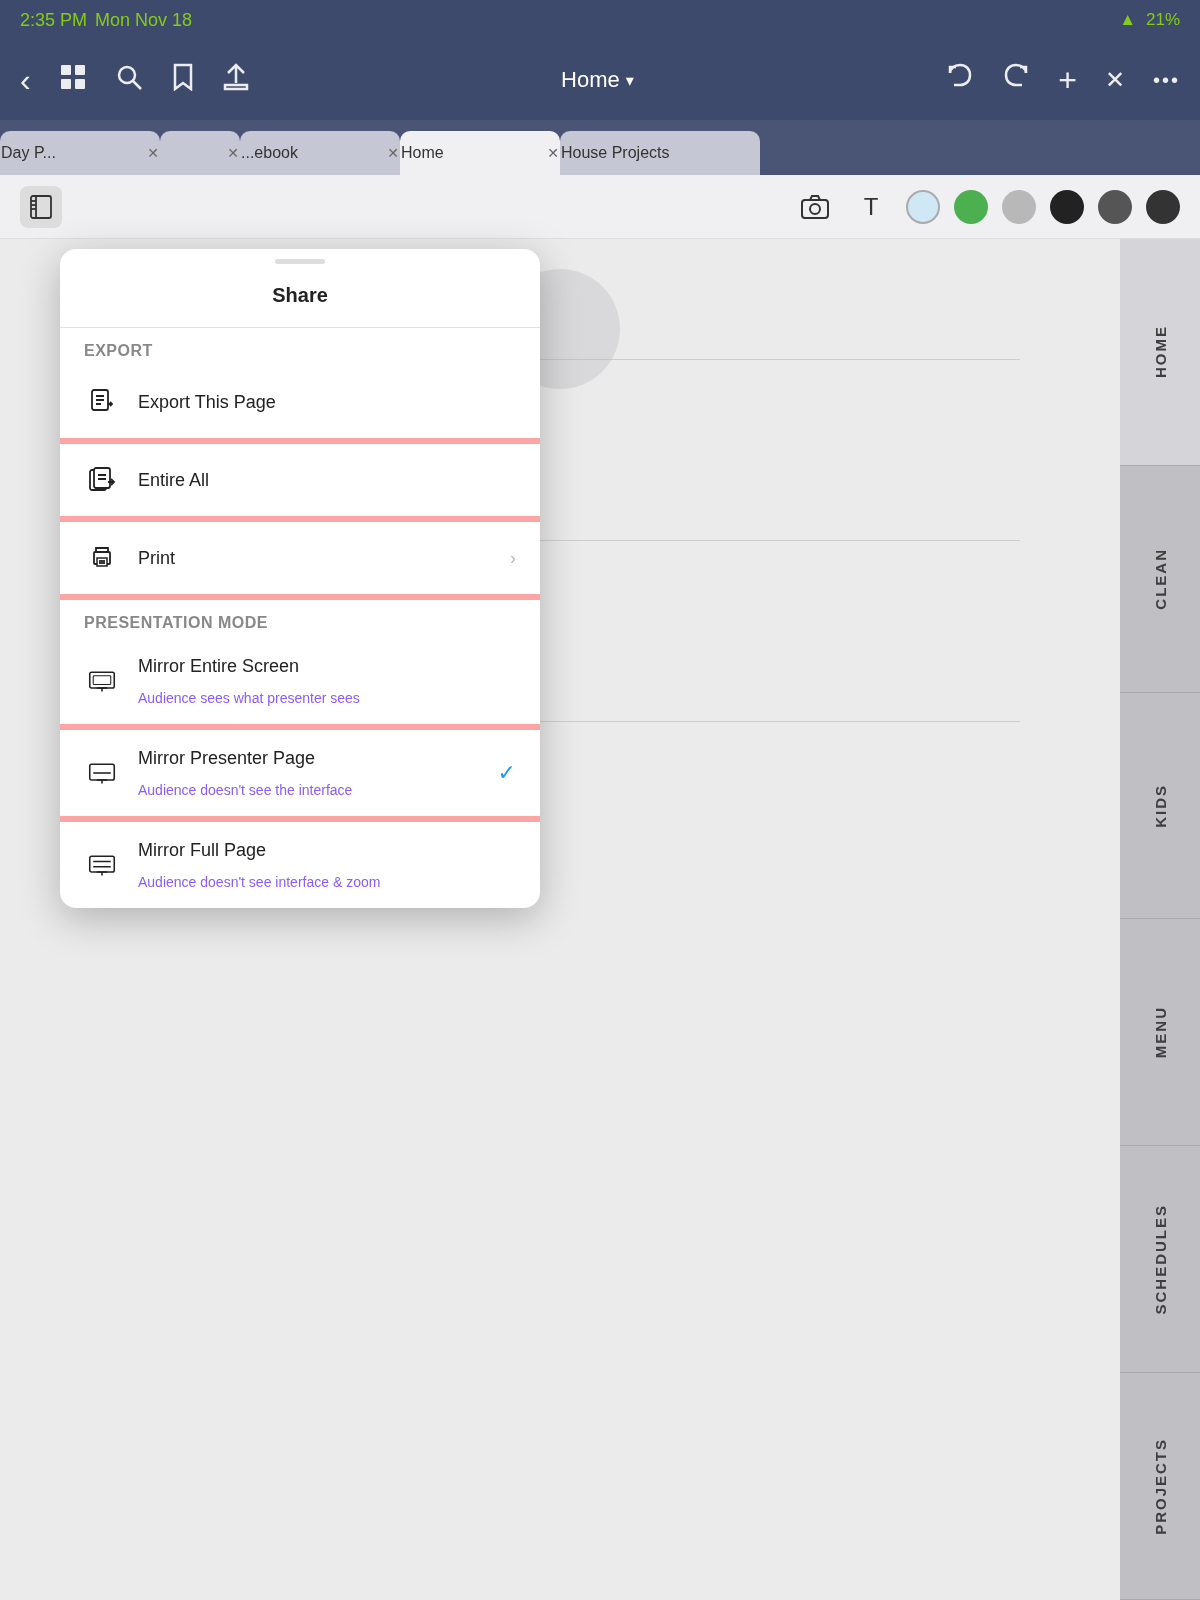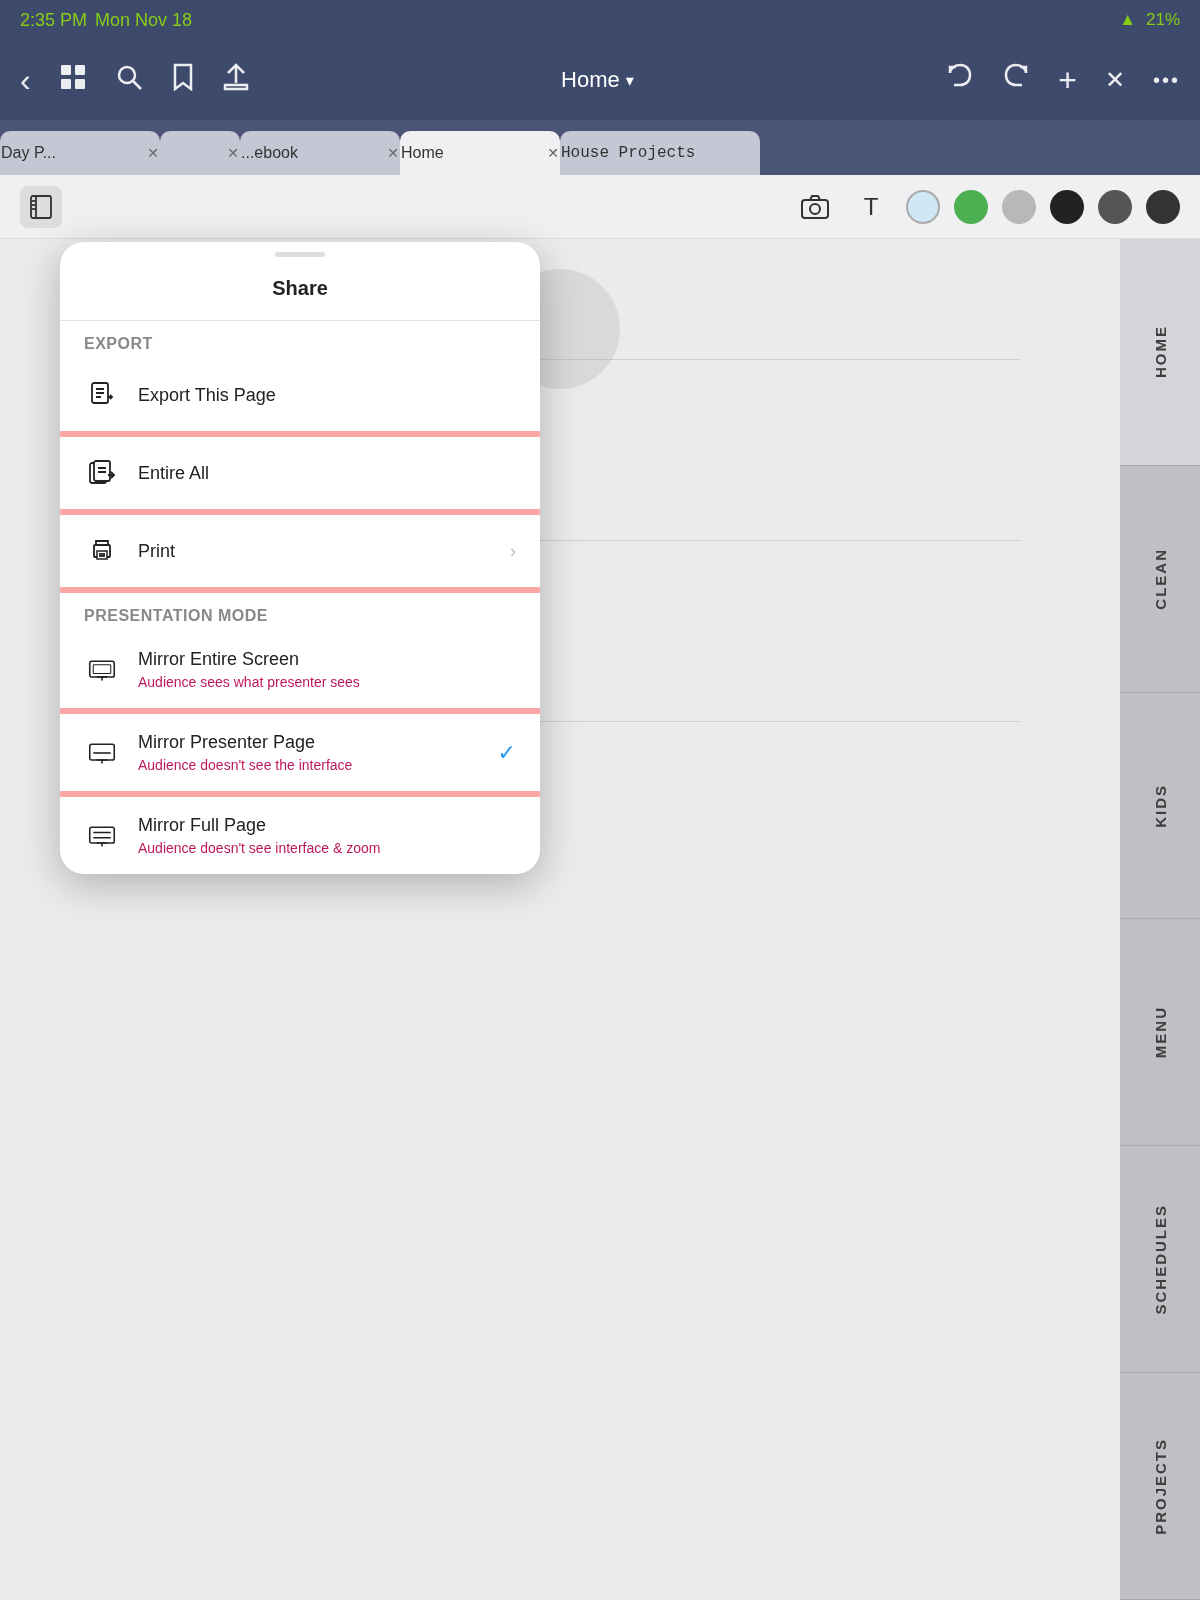--- a/index.html
+++ b/index.html
@@ -190,25 +190,25 @@
       left: 0;
       right: 0;
       bottom: 0;
       background: rgba(0,0,0,0.08);
       z-index: 10;
     }
 
     
     .share-popup {
       position: absolute;
-      top: 3px;
+      top: 10px;
       left: 60px;
       width: 480px;
       background: white;
-      border-radius: 24px;
+      border-radius: 16px;
       box-shadow: 0 10px 40px rgba(0,0,0,0.25);
       z-index: 100;
       overflow: hidden;
     }
     .popup-header {
       padding: 20px 24px;
       text-align: center;
       border-bottom: 1px solid #e0e0e0;
       font-size: 20px;
       font-weight: 600;
@@ -246,22 +246,22 @@
     .popup-item-content {
       flex: 1;
     }
     .popup-item-title {
       font-size: 18px;
       font-weight: 500;
       color: #222;
     }
     .popup-item-subtitle {
       font-size: 14px;
-      color: #be185d;
-      margin-top: 4px;
+      color: #8b5cf6;
+      margin-top: 13px;
     }
     .popup-item-chevron {
       color: #bbb;
       font-size: 18px;
     }
     .popup-item-check {
       color: #2196F3;
       font-size: 22px;
       font-weight: 300;
     }
@@ -352,21 +352,21 @@
     <span class="tab-close">✕</span>
   </div>
   <div class="tab">
     <span class="tab-label">...ebook</span>
     <span class="tab-close">✕</span>
   </div>
   <div class="tab active">
     <span class="tab-label">Home</span>
     <span class="tab-close">✕</span>
   </div>
-  <div class="tab" style="min-width:200px;font-family:Liberation Mono, monospace;">
+  <div class="tab" style="min-width:200px;">
     <span class="tab-label">House Projects</span>
   </div>
 </div>
 
 <div class="drawing-toolbar">
   <div class="drawing-toolbar-left">
     <div class="tool-icon">
       <svg width="26" height="26" viewBox="0 0 26 26" fill="none" stroke="#333" stroke-width="1.8">
         <rect x="3" y="2" width="20" height="22" rx="2"></rect>
           <line x1="8" y1="2" x2="8" y2="24"></line>

